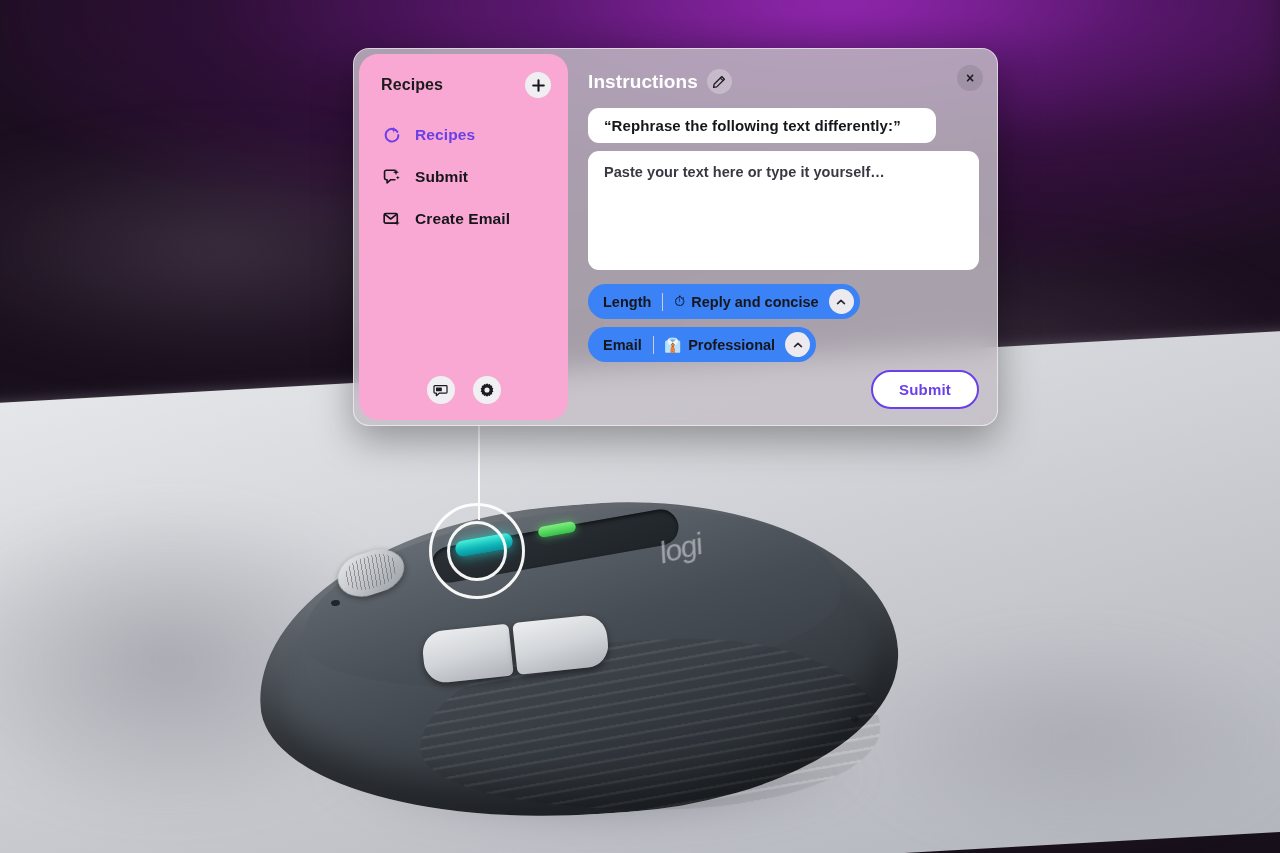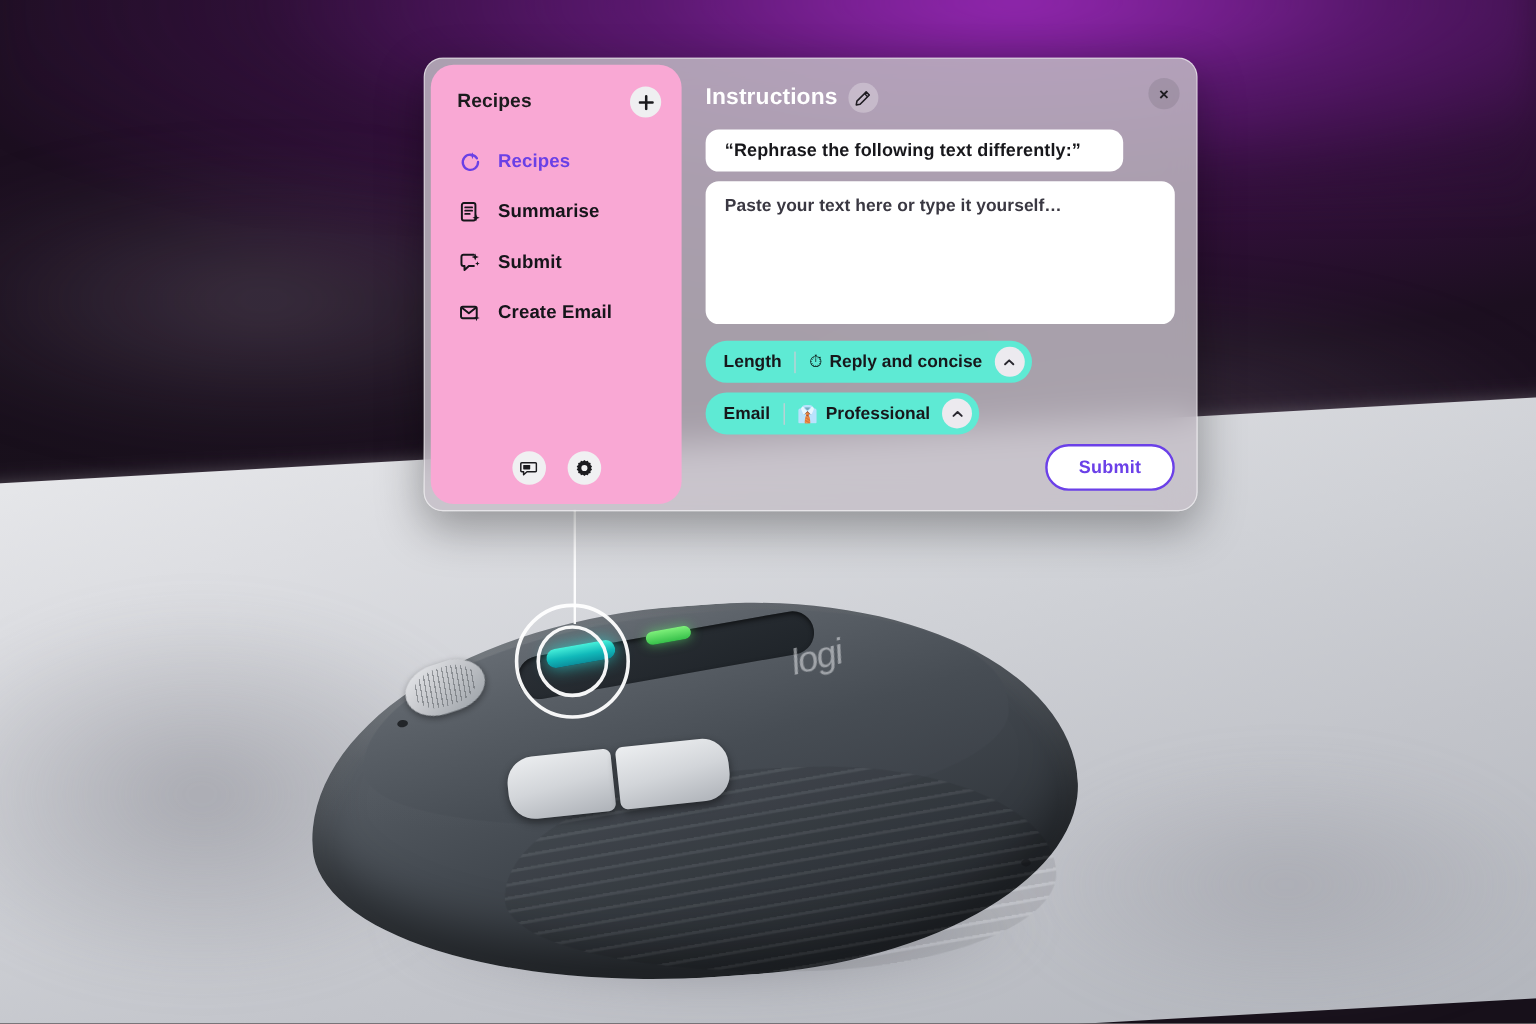--- a/index.html
+++ b/index.html
@@ -271,21 +271,21 @@
     margin-bottom: 14px;
     border: none; outline: none; resize: none;
     font-family: "Liberation Sans", sans-serif;
     letter-spacing: .05px;
     width: 100%;
   }
   .text-area::placeholder { color: #3a3842; opacity: 1; }
 
   .sel-row { display: flex; margin-bottom: 8px; }
   .selector {
-    background: #5eead4; border-radius: 19px;
+    background: #3b82f6; border-radius: 19px;
     height: 35px; display: inline-flex; align-items: center;
     padding: 0 6px 0 15px; cursor: pointer; justify-content: space-between;
   }
   .sel-label { font-size: 14.5px; font-weight: bold; color: #17171b; padding-right: 11px; }
   .sel-divider { width: 1px; height: 18px; background: #cfccd4; }
   .sel-emoji { font-size: 14px; padding-left: 11px; }
   .sel-value { font-size: 14.5px; font-weight: bold; color: #17171b; padding: 0 10px 0 6px; }
   .chev-btn {
     width: 25px; height: 25px; border-radius: 50%;
     background: #eceaef;
@@ -360,30 +360,20 @@
         <div class="recipe-item active">
           <span class="recipe-icon">
             <svg width="20" height="20" viewBox="0 0 22 22">
               <path d="M17 7.6 A7 7 0 1 0 18 11" stroke="#6a40e6" stroke-width="2.1" fill="none" stroke-linecap="round"></path>
               <path d="M13.6 3.4 L14.9 7.3 L18.8 8.6 L14.9 9.9 L13.6 13.8 L12.3 9.9 L8.4 8.6 L12.3 7.3 Z" fill="#6a40e6" transform="translate(3.2,-1.4) scale(0.62) translate(2,2)"></path>
             </svg>
           </span>
           <span class="recipe-label">Recipes</span>
         </div>
 
-        <div class="recipe-item">
-          <span class="recipe-icon">
-            <svg width="20" height="20" viewBox="0 0 22 22">
-              <rect x="3.2" y="2.4" width="12.4" height="16" rx="1.8" stroke="#15151a" stroke-width="1.8" fill="none"></rect>
-              <path d="M6.2 6.4 H12.6 M6.2 9.4 H12.6 M6.2 12.4 H10.4" stroke="#15151a" stroke-width="1.6" stroke-linecap="round"></path>
-              <path d="M16.2 12.6 L17.1 15.0 L19.5 15.9 L17.1 16.8 L16.2 19.2 L15.3 16.8 L12.9 15.9 L15.3 15.0 Z" fill="#15151a"></path>
-            </svg>
-          </span>
-          <span class="recipe-label">Summarise</span>
-        </div>
 
         <div class="recipe-item">
           <span class="recipe-icon">
             <svg width="20" height="20" viewBox="0 0 22 22">
               <path d="M14.2 3.6 H4.6 A1.8 1.8 0 0 0 2.8 5.4 V12.2 A1.8 1.8 0 0 0 4.6 14 H5.6 V17.6 L9.6 14 H14.2" stroke="#15151a" stroke-width="1.8" fill="none" stroke-linejoin="round" stroke-linecap="round"></path>
               <path d="M15.4 2.4 L16.3 4.8 L18.7 5.7 L16.3 6.6 L15.4 9.0 L14.5 6.6 L12.1 5.7 L14.5 4.8 Z" fill="#15151a"></path>
               <path d="M17.4 9.6 L18.0 11.1 L19.5 11.7 L18.0 12.3 L17.4 13.8 L16.8 12.3 L15.3 11.7 L16.8 11.1 Z" fill="#15151a"></path>
             </svg>
           </span>
           <span class="recipe-label">Submit</span>

